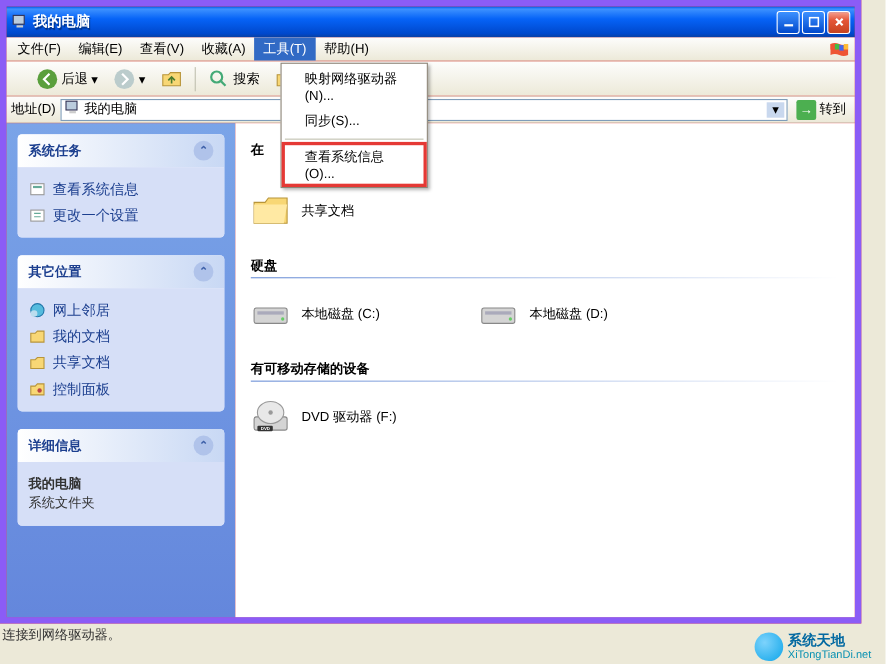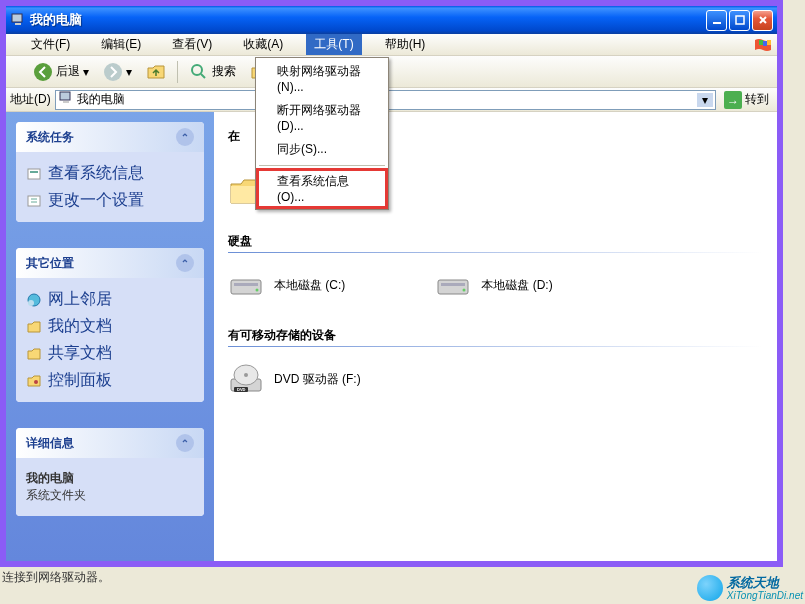--- a/index.html
+++ b/index.html
@@ -11,21 +11,21 @@
 .titlebar { height: 28px; background: linear-gradient(to bottom, #0058e6 0%, #3d91ff 8%, #0663f7 40%, #0048cc 88%, #0a3fa0 100%); display: flex; align-items: center; padding: 0 4px; color: #fff; }
 .titlebar-icon { width: 16px; height: 16px; margin-right: 4px; display: inline-flex; align-items: center; justify-content: center; }
 .titlebar-title { flex: 1; font-weight: bold; font-size: 13px; text-shadow: 1px 1px 1px rgba(0,0,0,0.4); }
 .titlebar-buttons { display: flex; gap: 2px; }
 .titlebar-btn { width: 21px; height: 21px; border: 1px solid #fff; border-radius: 3px; display: flex; align-items: center; justify-content: center; font-weight: bold; color: #fff; font-size: 11px; cursor: pointer; }
 .btn-min, .btn-max { background: linear-gradient(to bottom, #3d91ff, #0048cc); }
 .btn-close { background: linear-gradient(to bottom, #f5a08f, #e45638 40%, #c7431f); }
 
 
 .menubar { height: 22px; background: linear-gradient(to bottom, #fdfdfc, #ece9d8); border-bottom: 1px solid #d6d2c2; display: flex; align-items: center; padding: 0 2px; }
-.menu-item { padding: 2px 8px; font-size: 12px; cursor: pointer; margin-left: 15px; }
+.menu-item { padding: 2px 8px; font-size: 12px; cursor: pointer; }
 .menu-item.active { background: #316ac5; color: #fff; }
 .menubar-logo { margin-left: auto; width: 24px; height: 18px; display:flex; align-items:center; justify-content:center; }
 
 
 .toolbar { height: 32px; background: linear-gradient(to bottom, #fdfdfc, #ece9d8); border-bottom: 1px solid #d6d2c2; display: flex; align-items: center; padding: 0 21px; gap: 2px; }
 .tb-btn { display: flex; align-items: center; gap: 3px; padding: 2px 6px; font-size: 12px; cursor: pointer; }
 .tb-icon { width: 20px; height: 20px; display: inline-flex; align-items: center; justify-content: center; }
 .tb-sep { width: 1px; height: 22px; background: #c0c0b0; margin: 0 3px; }
 
 
@@ -39,40 +39,40 @@
 .dropdown { position: absolute; top: 51px; left: 249px; width: 134px; background: #fff; border: 1px solid #8c8477; box-shadow: 2px 2px 3px rgba(0,0,0,0.3); z-index: 100; padding: 1px; }
 .dropdown-item { padding: 4px 20px 4px 20px; font-size: 12px; cursor: pointer; }
 .dropdown-sep { height: 1px; background: #c0c0b0; margin: 3px 2px; }
 .dropdown-item.highlighted { outline: 3px solid #e53935; outline-offset: -2px; }
 
 
 .body-area { display: flex; height: calc(100% - 106px); }
 
 
 .sidebar { width: 208px; background: linear-gradient(to bottom, #7aa4e8, #6487dc); padding: 10px; overflow-y: auto; }
-.sidebar-panel { background: #eff3ff; border-radius: 4px; margin-bottom: 26px; overflow: hidden; }
+.sidebar-panel { background: #eff3ff; border-radius: 4px; margin-bottom: 16px; overflow: hidden; }
 .panel-header { background: linear-gradient(to right, #fff, #c8d8f4); padding: 6px 10px; display: flex; align-items: center; justify-content: space-between; font-weight: bold; color: #1c3f8f; font-size: 12px; }
 .panel-chevron { width: 18px; height: 18px; border-radius: 50%; background: #b0c3ea; display: flex; align-items: center; justify-content: center; color: #3c5fa8; font-size: 10px; cursor: pointer; }
 .panel-body { padding: 8px 10px; background: #d6dff7; }
-.panel-link { display: flex; align-items: center; gap: 6px; padding: 3px 0; color: #1c3f8f; font-size: 16px; cursor: pointer; }
+.panel-link { display: flex; align-items: center; gap: 6px; padding: 3px 0; color: #1c3f8f; font-size: 13px; cursor: pointer; }
 .panel-link .link-icon { width: 16px; height: 16px; display:inline-flex; align-items:center; justify-content:center; }
 .panel-text { padding: 4px 0; font-size: 12px; color: #333; }
 .panel-text strong { font-weight: bold; }
 
 
 .content { flex: 1; background: #fff; padding: 8px 14px; overflow-y: auto; }
 .section-label { font-weight: bold; font-size: 12px; margin-top: 8px; }
 .section-divider { height: 1px; background: linear-gradient(to right, #6b8fd6, transparent); margin: 2px 0 14px 0; }
 .item-row { display: flex; gap: 90px; margin-bottom: 24px; }
 .item { display: flex; align-items: center; gap: 10px; cursor: pointer; }
 .item-icon { width: 36px; height: 36px; display:flex; align-items:center; justify-content:center; }
 .item-label { font-size: 12px; }
 .external-status { position: absolute; top: 569px; left: 2px; font-size: 12px; color: #333; }
 
-.watermark { position: absolute; bottom: 3px; right: 2px; display: flex; align-items: flex-end; gap: 4px; font-style: italic; }
+.watermark { position: absolute; bottom: 3px; right: 13px; display: flex; align-items: center; gap: 4px; }
 .wm-icon { width: 26px; height: 26px; border-radius: 50%; background: radial-gradient(circle at 35% 35%, #7dd3fc, #0ea5e9); }
 .wm-text { font-size: 13px; font-weight: bold; color: #0369a1; line-height: 1.1; }
 .wm-text small { display:block; font-size: 10px; font-weight: normal; color: #0891b2; }
 </style>
 </head>
 <body>
 
 <div class="window">
 
   <div class="titlebar">
@@ -181,21 +181,20 @@
       <span style="margin-left:auto;width:16px;background:#c9d8ee;text-align:center">▾</span>
     </div>
     <div class="addr-go">
       <span class="go-icon">→</span>
       <span>转到</span>
     </div>
   </div>
 
   <div class="dropdown">
     <div class="dropdown-item">映射网络驱动器(N)...</div>
-    <div class="dropdown-item">断开网络驱动器(D)...</div>
     <div class="dropdown-item">同步(S)...</div>
     <div class="dropdown-sep"></div>
     <div class="dropdown-item highlighted">查看系统信息(O)...</div>
   </div>
 
   <div class="body-area">
 
     <div class="sidebar">
 
       <div class="sidebar-panel">

